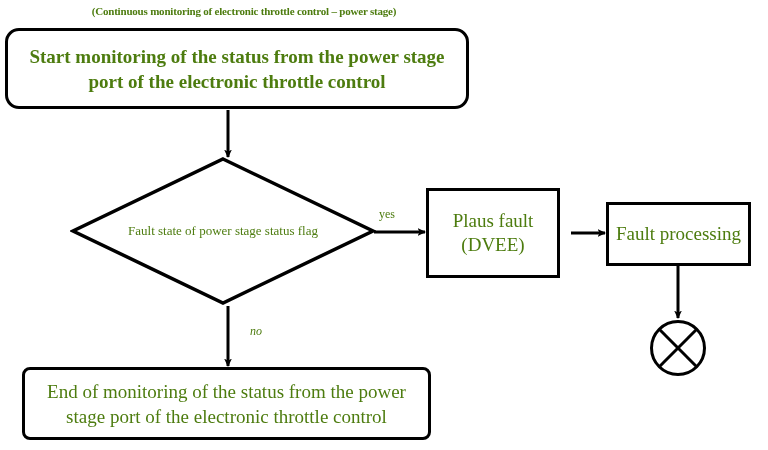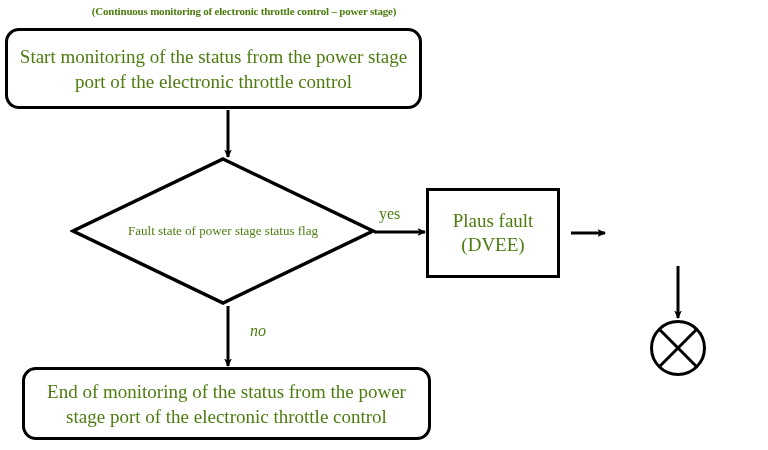--- a/index.html
+++ b/index.html
@@ -43,22 +43,22 @@
     align-items: center;
     justify-content: center;
     text-align: center;
   }
   .term-box .txt {
     font-size: 19px;
     line-height: 25px;
     padding: 0 10px;
   }
 
-  #start-box { left: 5px;  top: 28px;  width: 417px; height: 81px; }
-  #end-box   { left: 22px; top: 367px; width: 409px; height: 73px; }
+  #start-box { left: 5px;  top: 28px;  width: 464px; height: 81px; font-weight: bold; }
+  #end-box   { left: 22px; top: 367px; width: 409px; height: 73px; border-radius: 8px; }
 
   
   .proc-box {
     position: absolute;
     box-sizing: border-box;
     border: 3px solid #000000;
     background: #ffffff;
     display: flex;
     align-items: center;
     justify-content: center;
@@ -111,21 +111,21 @@
     left: 0;
     top: 0;
     width: 768px;
     height: 450px;
     pointer-events: none;
   }
 
   
   .edge-label {
     position: absolute;
-    font-size: 16px;
+    font-size: 12px;
     line-height: 18px;
     white-space: nowrap;
   }
   #label-yes { left: 379px; top: 205px; }
   #label-no  { left: 250px; top: 322px; font-style: italic; }
 </style>
 </head>
 <body>
 
 <div id="canvas">
@@ -168,20 +168,23 @@
     <svg width="306" height="150" viewBox="0 0 306 150" xmlns="http://www.w3.org/2000/svg">
       <polygon points="153,3 303,75 153,147 3,75" fill="#ffffff" stroke="#000000" stroke-width="3.5" stroke-linejoin="miter"></polygon>
     </svg>
     <div class="dtxt">Fault state of power stage status flag</div>
   </div>
 
   <div class="proc-box" id="plaus-box">
     <div class="txt">Plaus fault (DVEE)</div>
   </div>
 
+  <div class="proc-box" id="faultproc-box">
+    <div class="txt">Fault processing</div>
+  </div>
 
   <div id="stop-circle">
     <svg width="58" height="58" viewBox="0 0 58 58" xmlns="http://www.w3.org/2000/svg">
       <circle cx="29" cy="29" r="26.5" fill="#ffffff" stroke="#000000" stroke-width="3"></circle>
       <line x1="10.3" y1="10.3" x2="47.7" y2="47.7" stroke="#000000" stroke-width="3"></line>
       <line x1="47.7" y1="10.3" x2="10.3" y2="47.7" stroke="#000000" stroke-width="3"></line>
     </svg>
   </div>
 
   <div class="term-box" id="end-box">

